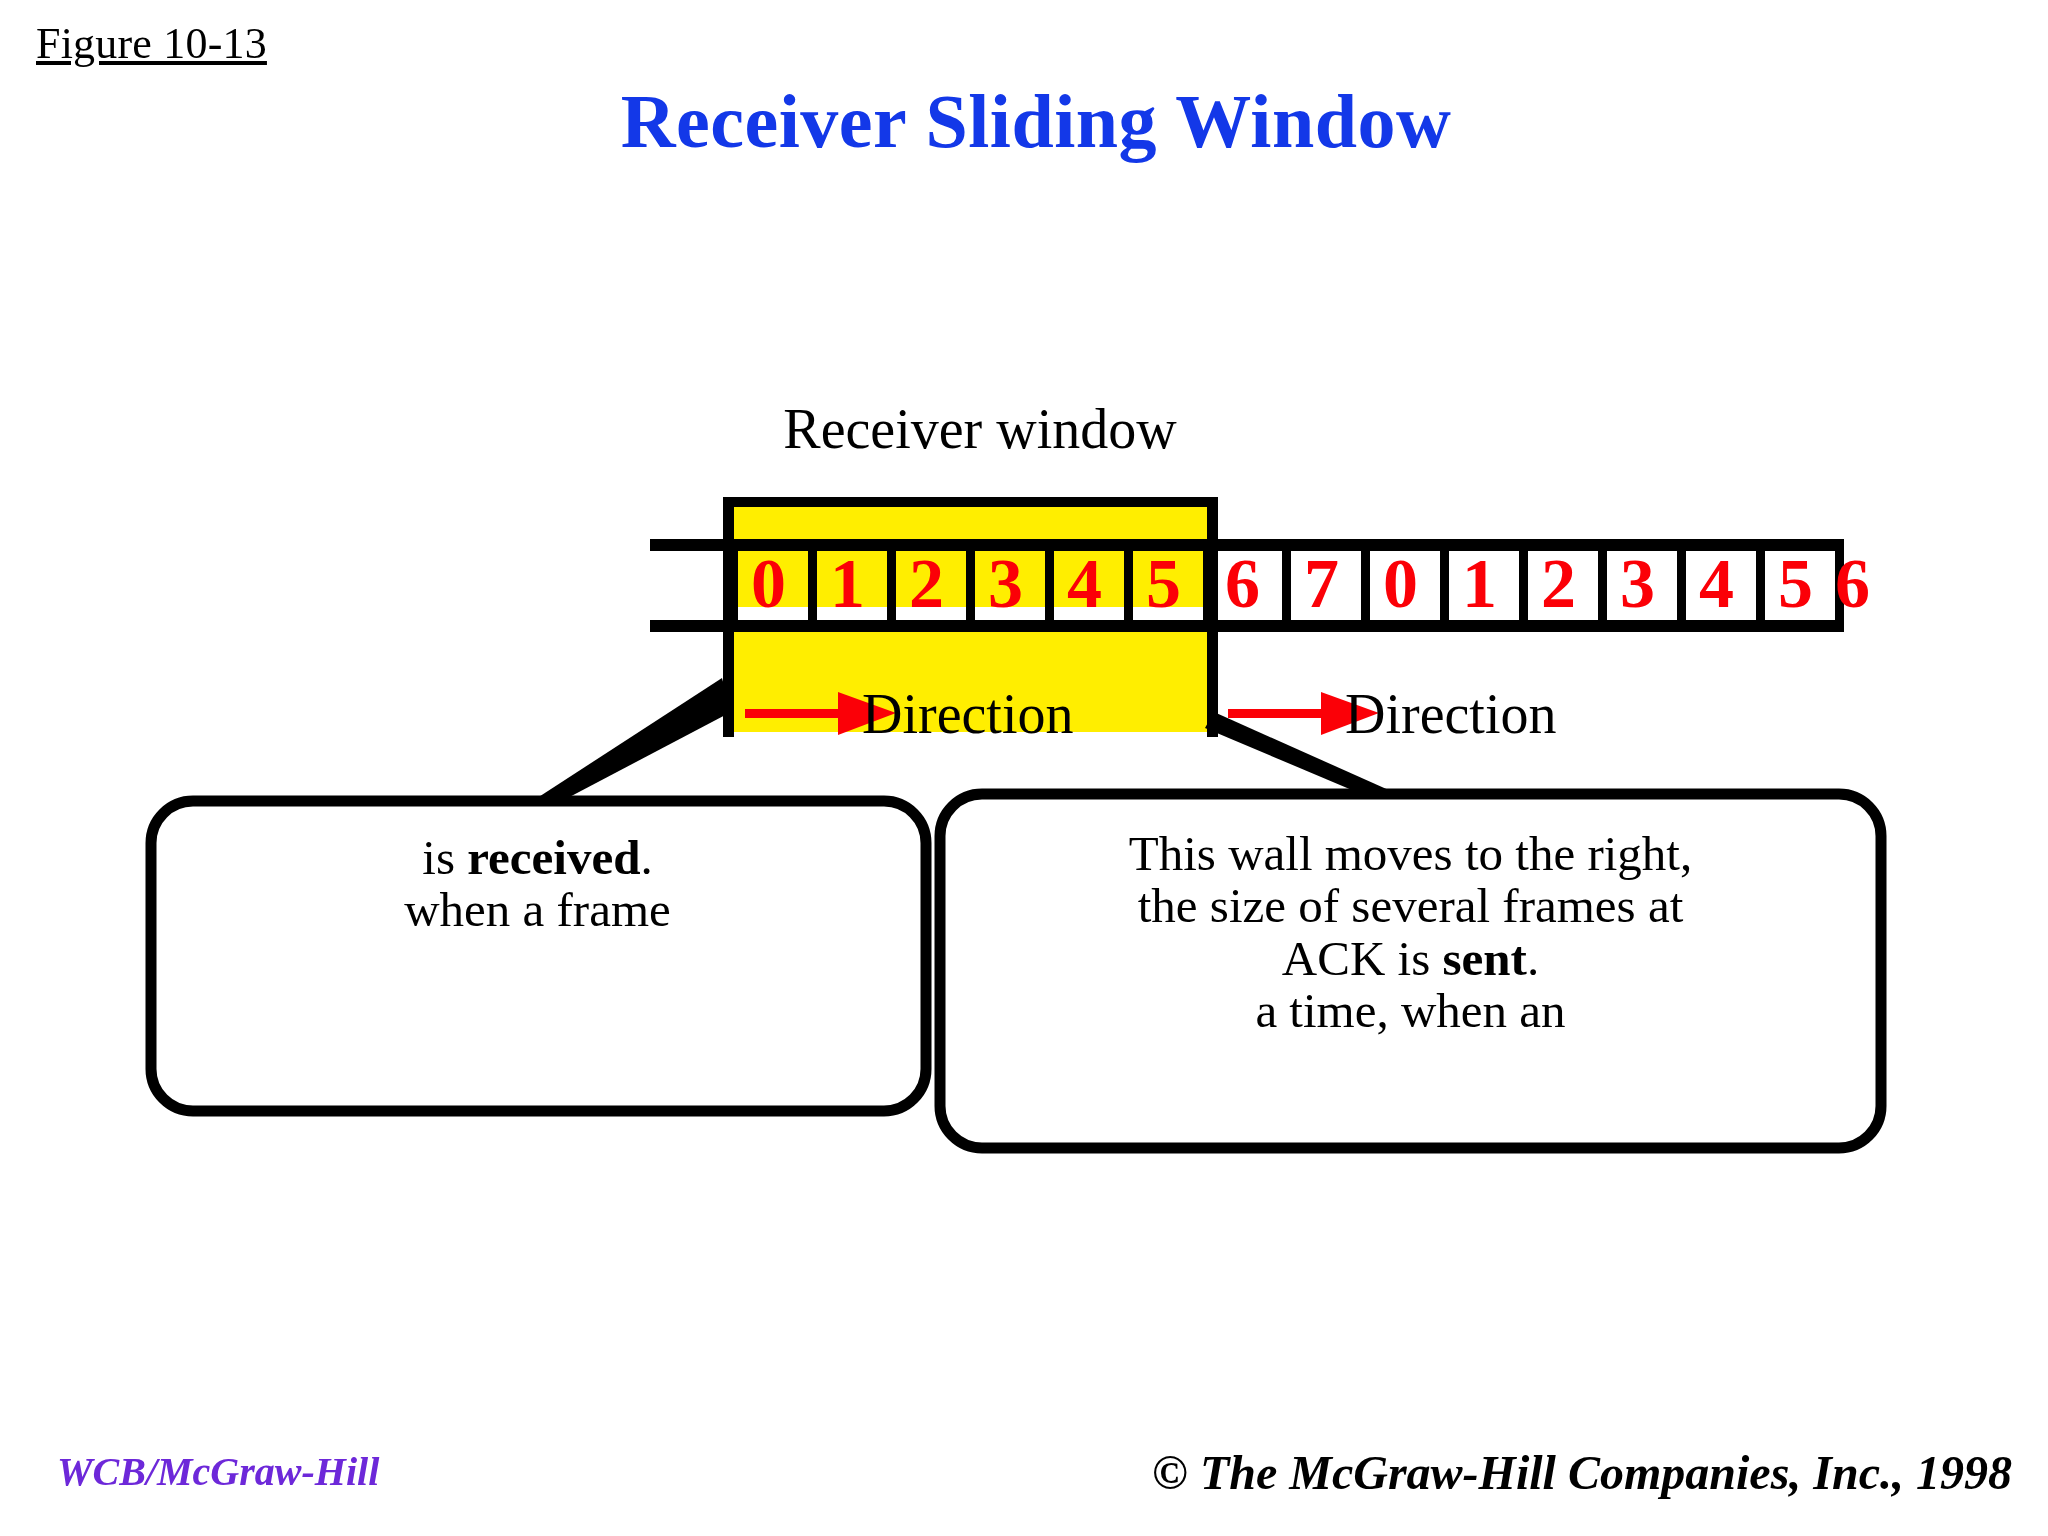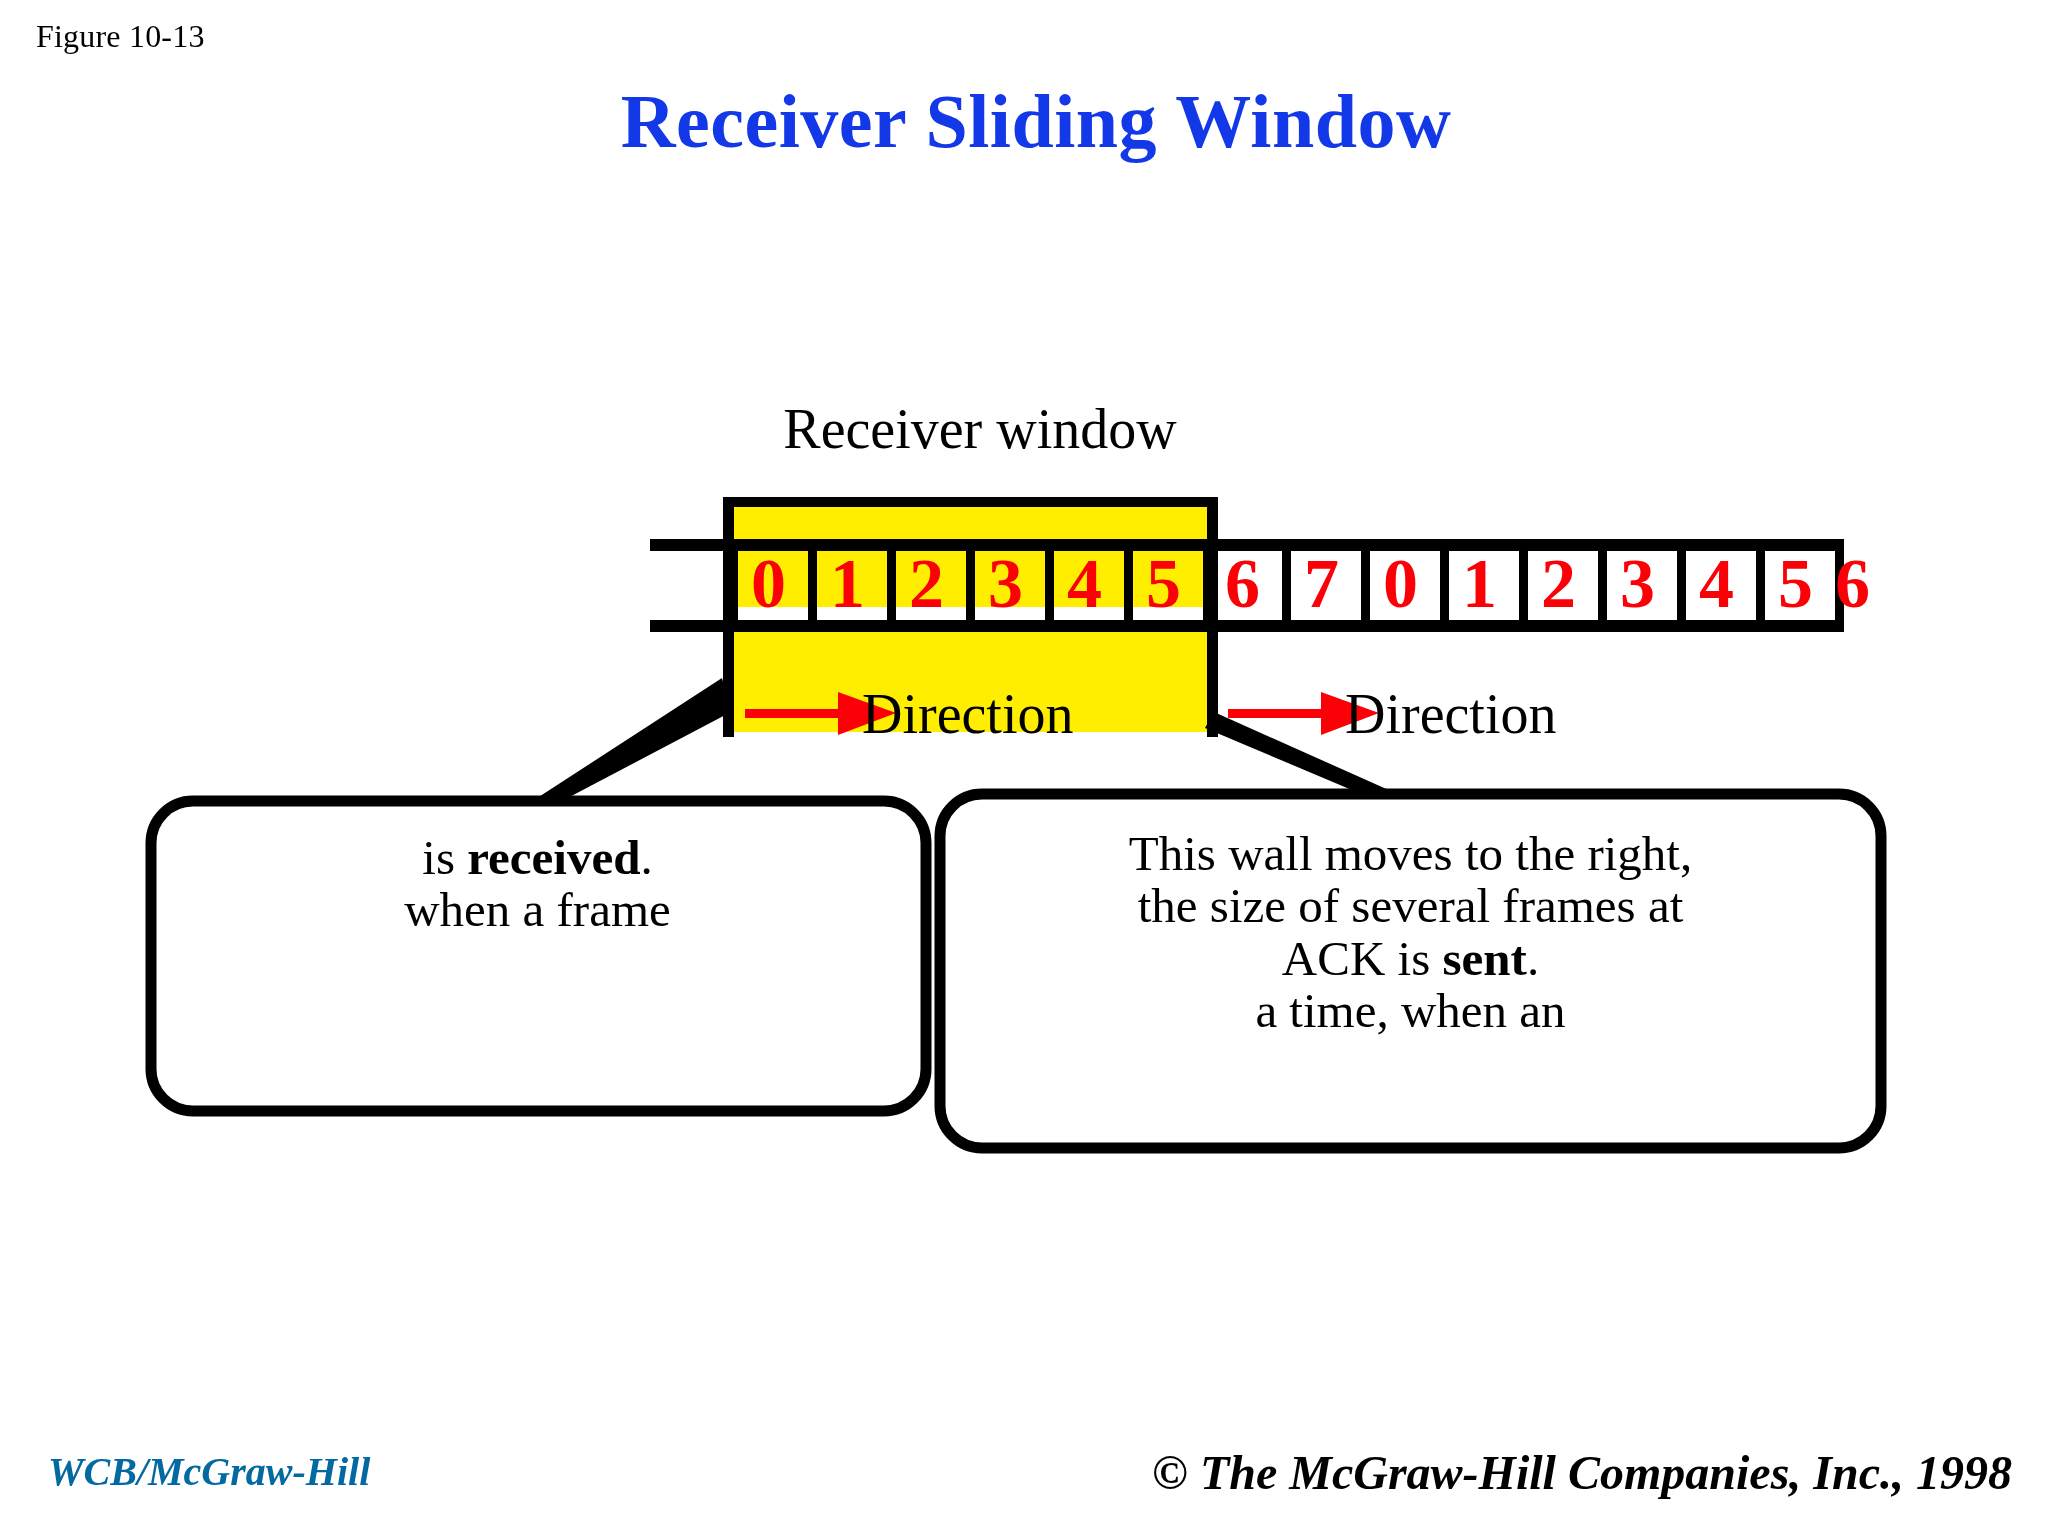--- a/index.html
+++ b/index.html
@@ -5,21 +5,21 @@
   html,body{margin:0;padding:0;}
   body{
     width:2048px;height:1536px;background:#ffffff;
     font-family:"Liberation Serif",serif;
     overflow:hidden;position:relative;
   }
   #stage{position:absolute;left:0;top:0;width:2048px;height:1536px;}
 
   .fig-label{
     position:absolute;left:36px;top:18px;
-    font-size:32px;color:#000;letter-spacing:.2px;
+    font-size:44px;color:#000;letter-spacing:.2px;text-decoration:underline;
   }
 
   .page-title{
     position:absolute;left:12px;top:78px;width:2048px;
     text-align:center;
     font-size:76px;font-weight:bold;color:#1338e8;
     letter-spacing:.5px;
   }
 
   
@@ -43,22 +43,22 @@
     position:absolute;font-size:56px;color:#000;white-space:nowrap;
   }
 
   .callout-text{
     position:absolute;text-align:center;
     font-size:49px;line-height:1.07;color:#000;
   }
   .callout-text b{font-weight:bold;}
 
   .footer-left{
-    position:absolute;left:48px;top:1448px;
-    font-size:40px;font-style:italic;font-weight:bold;color:#0369a1;
+    position:absolute;left:57px;top:1448px;
+    font-size:40px;font-style:italic;font-weight:bold;color:#6d28d9;
   }
   .footer-right{
     position:absolute;right:36px;top:1445px;
     font-size:48px;font-style:italic;font-weight:bold;color:#000;
     white-space:nowrap;
   }
 </style>
 </head>
 <body>
 

